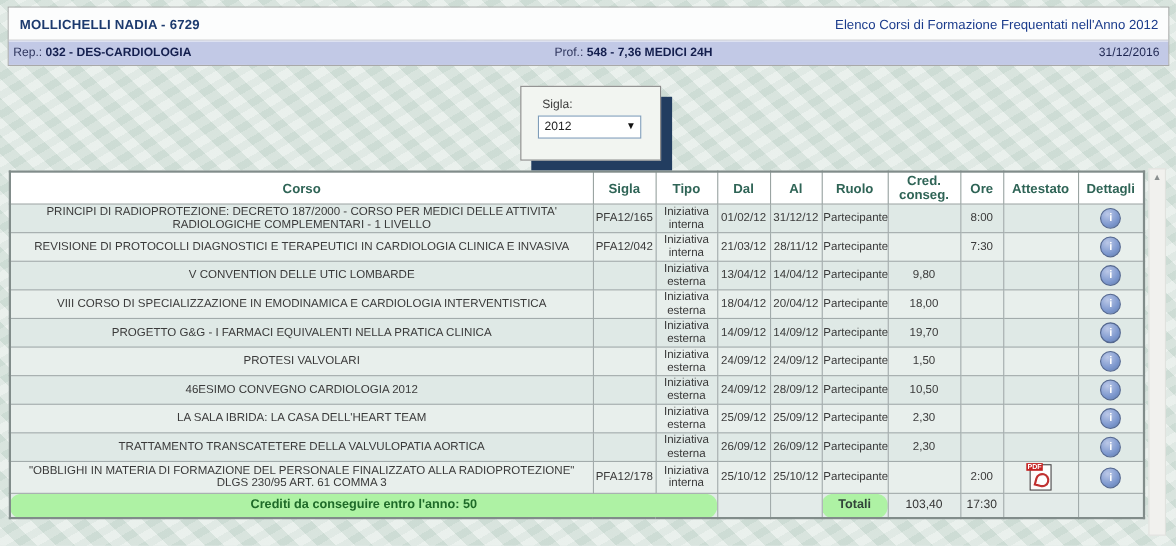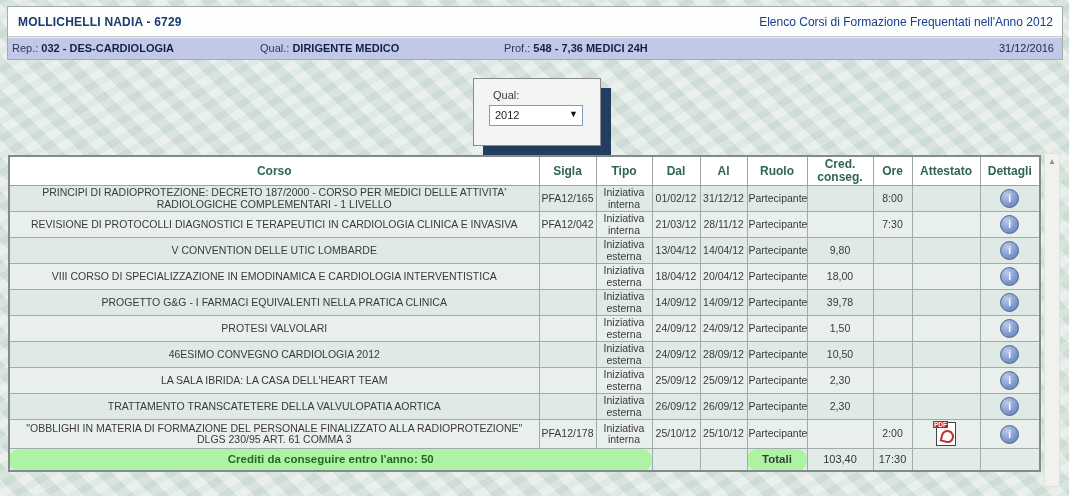--- a/index.html
+++ b/index.html
@@ -103,28 +103,27 @@
 </head>
 <body>
 
 <div class="header-block">
   <div class="band-top">
     <span class="employee">MOLLICHELLI NADIA - 6729</span>
     <span class="list-title">Elenco Corsi di Formazione Frequentati nell'Anno 2012</span>
   </div>
   <div class="band-sub">
     <span class="fld-rep"><span class="lbl">Rep.:</span> <span class="val">032 - DES-CARDIOLOGIA</span></span>
-    <span class="fld-qual"><span class="lbl">Qual.:</span> <span class="val">DIRIGENTE MEDICO</span></span>
     <span class="fld-prof"><span class="lbl">Prof.:</span> <span class="val">548 - 7,36 MEDICI 24H</span></span>
     <span class="fld-date">31/12/2016</span>
   </div>
 </div>
 
 <div class="anno-panel">
-  <span class="anno-label">Qual:</span>
+  <span class="anno-label">Sigla:</span>
   <div class="anno-select">
     <span class="sel-text">2012</span>
     <span class="sel-arrow">▼</span>
   </div>
 </div>
 
 <table class="courses">
   <colgroup>
     <col style="width:530px">
       <col style="width:57px">
@@ -200,21 +199,21 @@
         <td></td>
         <td><span class="info-icon">i</span></td>
       </tr>
       <tr>
         <td>PROGETTO G&amp;G - I FARMACI EQUIVALENTI NELLA PRATICA CLINICA</td>
         <td></td>
         <td>Iniziativa esterna</td>
         <td>14/09/12</td>
         <td>14/09/12</td>
         <td>Partecipante</td>
-        <td>39,78</td>
+        <td>19,70</td>
         <td></td>
         <td></td>
         <td><span class="info-icon">i</span></td>
       </tr>
       <tr>
         <td>PROTESI VALVOLARI</td>
         <td></td>
         <td>Iniziativa esterna</td>
         <td>24/09/12</td>
         <td>24/09/12</td>

